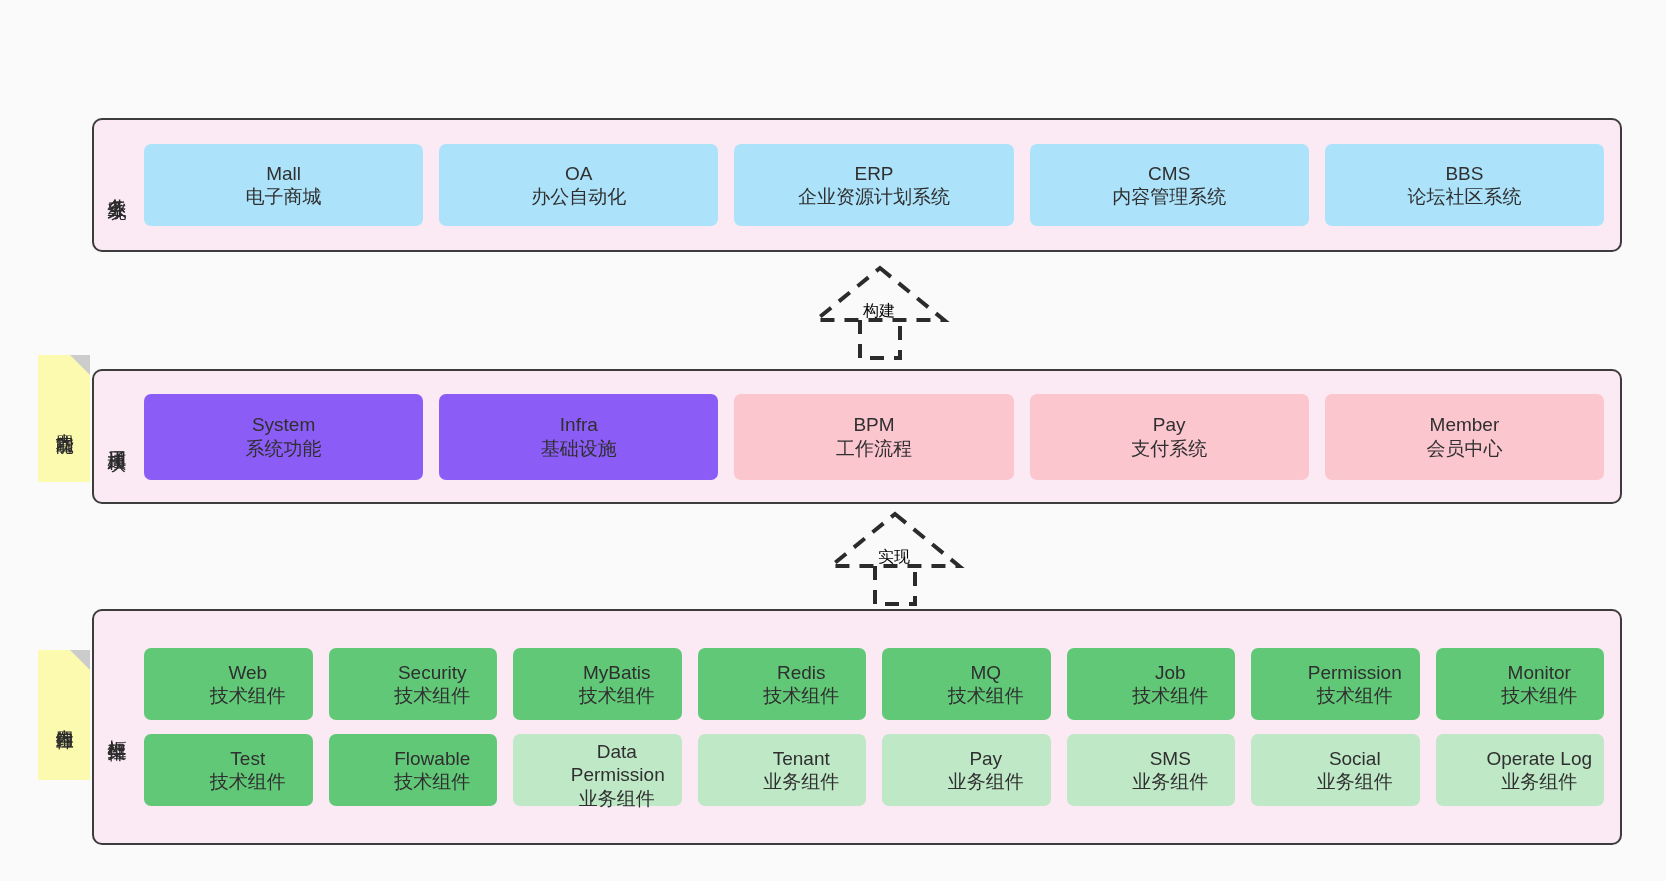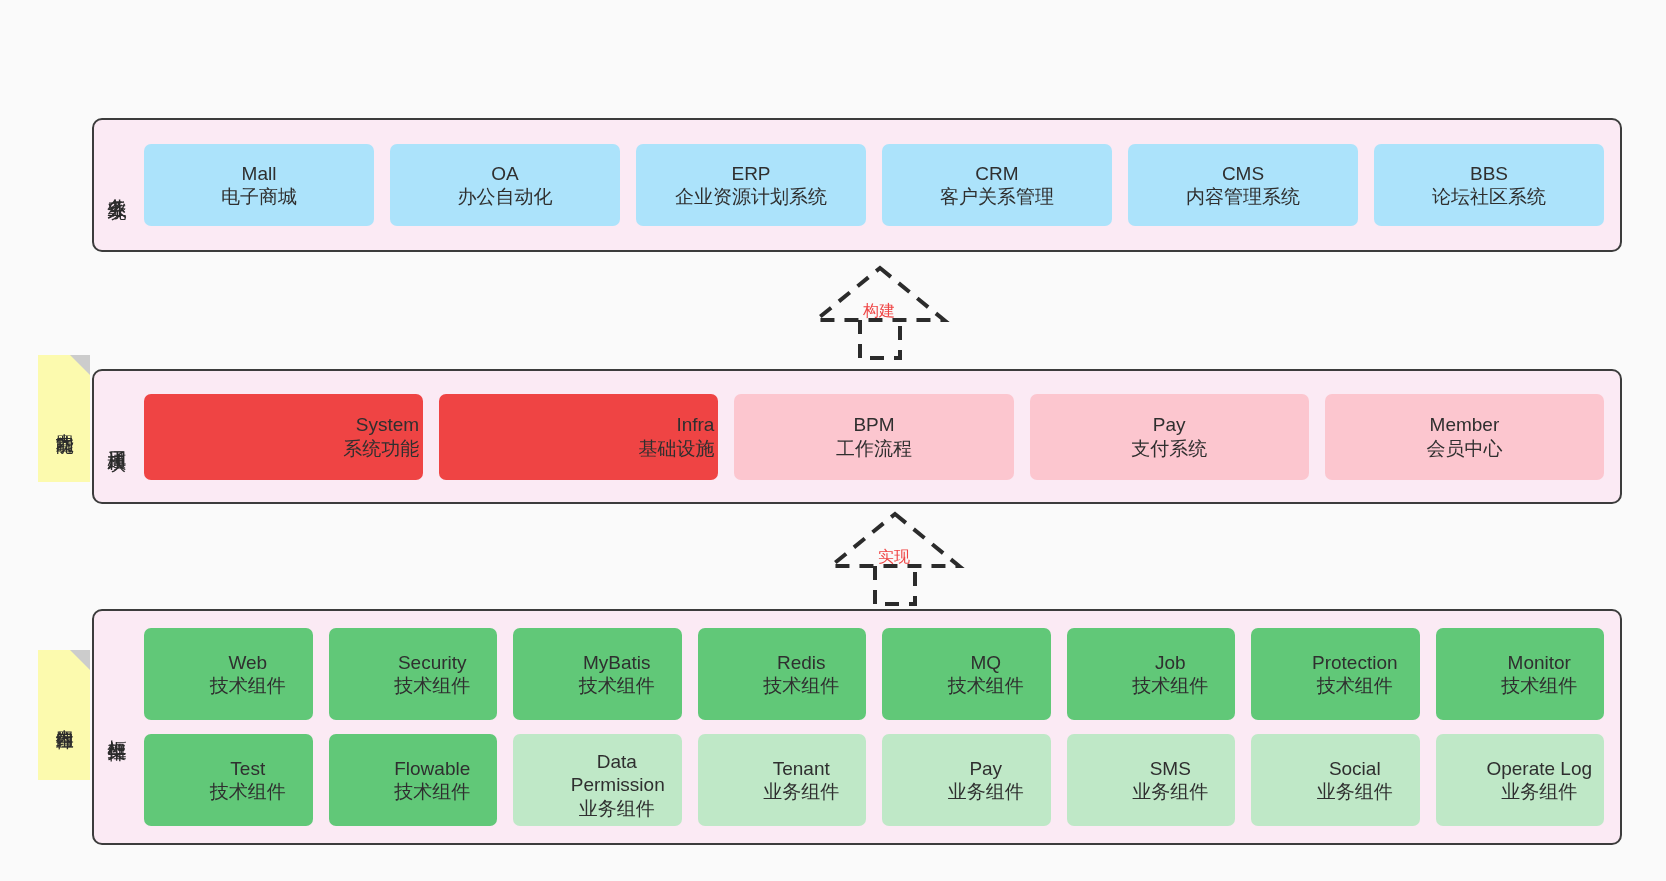--- a/index.html
+++ b/index.html
@@ -64,28 +64,28 @@
     text-align: center;
     color: #2f2f2f;
     line-height: 1.22;
     padding: 6px 4px;
     user-select: none;
   }
   .card .t1 { font-size: 19px; }
   .card .t2 { font-size: 19px; }
 
   .c-blue       { background: #ace3fb; }
-  .c-red        { background: #ef4444; align-items: flex-end; }
+  .c-red        { background: #8b5cf6; }
   .c-pink       { background: #fcc6cf; border-radius: 7px; }
   .c-green      { background: #61c878; }
   .c-greenlight { background: #bfe8c7; }
 
   .h-biz   { height: 82px; }
   .h-mod   { height: 86px; }
-  .h-comp  { height: 92px; padding-left: 43px; }
+  .h-comp  { height: 72px; padding-left: 43px; }
 
   
   .note {
     position: absolute;
     width: 52px;
     background: #fcfaae;
     color: #2b2b2b;
     font-size: 18px;
     line-height: 1.2;
     letter-spacing: 1px;
@@ -104,21 +104,21 @@
     border-top: 20px solid #cccccc;
     border-left: 20px solid transparent;
   }
 
   
   .arrow { position: absolute; }
   .arrow svg { display: block; overflow: visible; }
   .arrow-label {
     position: absolute;
     font-size: 16px;
-    color: #ef4444;
+    color: #000000;
     background: transparent;
     white-space: nowrap;
   }
 </style>
 </head>
 <body>
 
 <div id="canvas">
 
   <div class="layer" style="left:92px; top:118px; width:1530px; height:134px;">
@@ -129,24 +129,20 @@
           <div class="t1">Mall</div>
           <div class="t2">电子商城</div>
         </div>
         <div class="card c-blue h-biz">
           <div class="t1">OA</div>
           <div class="t2">办公自动化</div>
         </div>
         <div class="card c-blue h-biz">
           <div class="t1">ERP</div>
           <div class="t2">企业资源计划系统</div>
-        </div>
-        <div class="card c-blue h-biz">
-          <div class="t1">CRM</div>
-          <div class="t2">客户关系管理</div>
         </div>
         <div class="card c-blue h-biz">
           <div class="t1">CMS</div>
           <div class="t2">内容管理系统</div>
         </div>
         <div class="card c-blue h-biz">
           <div class="t1">BBS</div>
           <div class="t2">论坛社区系统</div>
         </div>
       </div>
@@ -228,21 +224,21 @@
         </div>
         <div class="card c-green h-comp">
           <div class="t1">MQ</div>
           <div class="t2">技术组件</div>
         </div>
         <div class="card c-green h-comp">
           <div class="t1">Job</div>
           <div class="t2">技术组件</div>
         </div>
         <div class="card c-green h-comp">
-          <div class="t1">Protection</div>
+          <div class="t1">Permission</div>
           <div class="t2">技术组件</div>
         </div>
         <div class="card c-green h-comp">
           <div class="t1">Monitor</div>
           <div class="t2">技术组件</div>
         </div>
       </div>
 
       <div class="row">
         <div class="card c-green h-comp">

